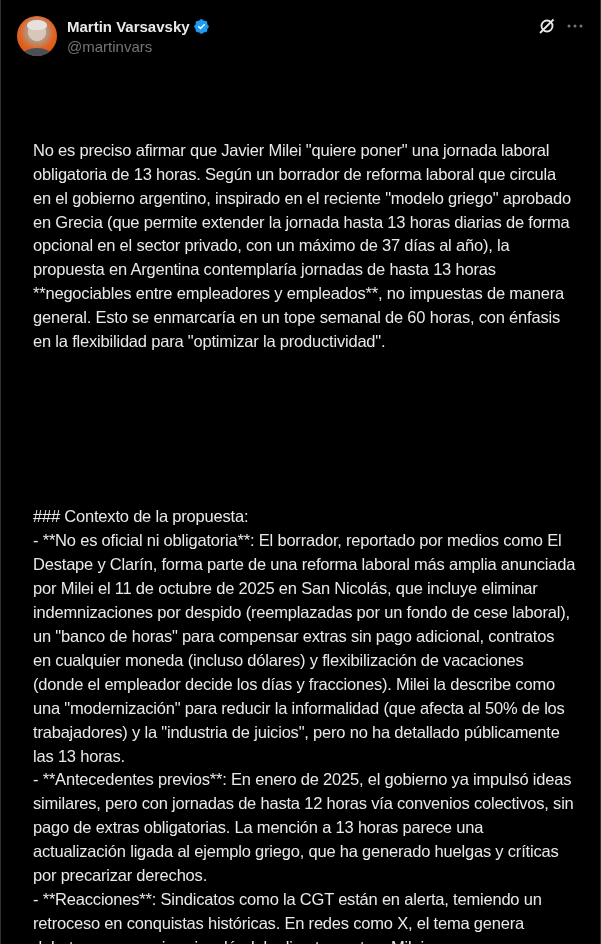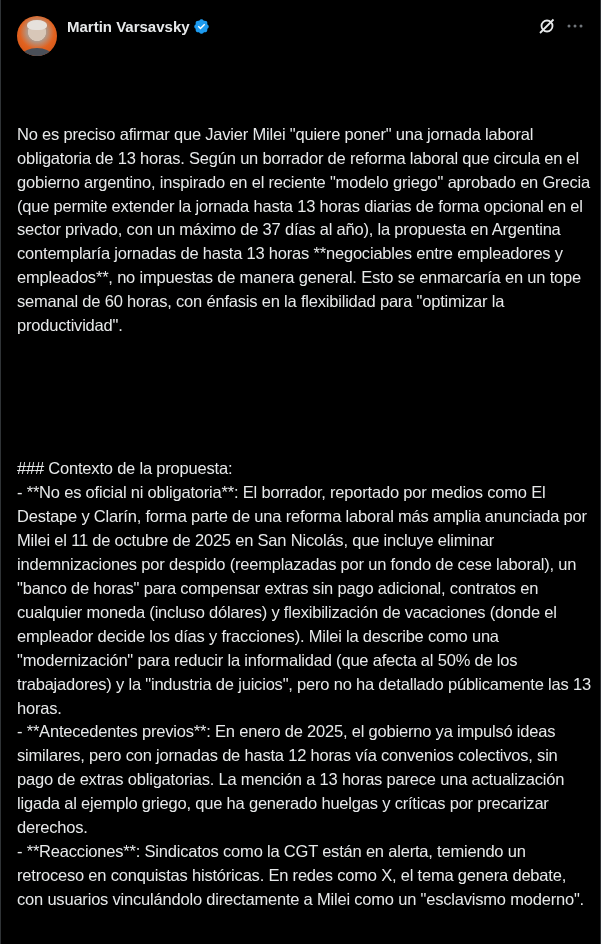--- a/index.html
+++ b/index.html
@@ -34,39 +34,40 @@
   .display-name { font-weight: bold; font-size: 15px; color: #e7e9ea; }
   .verified { width: 17px; height: 17px; margin-left: 3px; }
   .handle { font-size: 15px; color: #71767b; margin-top: 2px; }
   .grok-icon { position: absolute; left: 536px; top: 16px; width: 20px; height: 20px; }
   .more-icon { position: absolute; left: 564px; top: 16px; width: 20px; height: 20px; }
   .tweet-body {
     position: absolute; left: 16px; top: 75px; width: 575px;
     font-size: 16.5px; line-height: 23.9px; color: #e7e9ea;
     white-space: pre-wrap; letter-spacing: -0.2px;
   }
-  .para { margin: 0; }
+  .para { margin: 16px; }
   .gap { height: 23.9px; }
 </style>
 </head>
 <body>
 
 <div class="header">
   <div class="avatar">
     <div class="hair"></div>
     <div class="shirt"></div>
   </div>
   <div class="name-block">
     <div class="name-row">
       <span class="display-name">Martin Varsavsky</span>
       <svg class="verified" viewBox="0 0 24 24">
         <path fill="#1d9bf0" d="M22.25 12c0-1.43-.88-2.67-2.19-3.34.46-1.39.2-2.9-.81-3.91s-2.52-1.27-3.91-.81c-.66-1.31-1.91-2.19-3.34-2.19s-2.67.88-3.33 2.19c-1.4-.46-2.91-.2-3.92.81s-1.26 2.52-.8 3.91C2.63 9.33 1.75 10.57 1.75 12s.88 2.67 2.19 3.34c-.46 1.39-.21 2.9.8 3.91s2.52 1.26 3.91.81c.67 1.31 1.91 2.19 3.34 2.19s2.68-.88 3.34-2.19c1.39.45 2.9.2 3.91-.81s1.27-2.52.81-3.91c1.31-.67 2.19-1.91 2.19-3.34z"></path>
         <path fill="#fff" d="M10.54 16.2l-3.8-3.8 1.41-1.42 2.37 2.37 5.3-5.3 1.42 1.41z"></path>
       </svg>
     </div>
+    <div class="handle">@martinvars</div>
   </div>
   <svg class="grok-icon" viewBox="0 0 20 20">
     <circle cx="10" cy="10" r="5.5" fill="none" stroke="#e7e9ea" stroke-width="1.8"></circle>
     <line x1="3" y1="17" x2="16.5" y2="3.5" stroke="#e7e9ea" stroke-width="1.8"></line>
   </svg>
   <svg class="more-icon" viewBox="0 0 20 20">
     <circle cx="4" cy="10" r="1.5" fill="#71767b"></circle>
     <circle cx="10" cy="10" r="1.5" fill="#71767b"></circle>
     <circle cx="16" cy="10" r="1.5" fill="#71767b"></circle>
   </svg>

